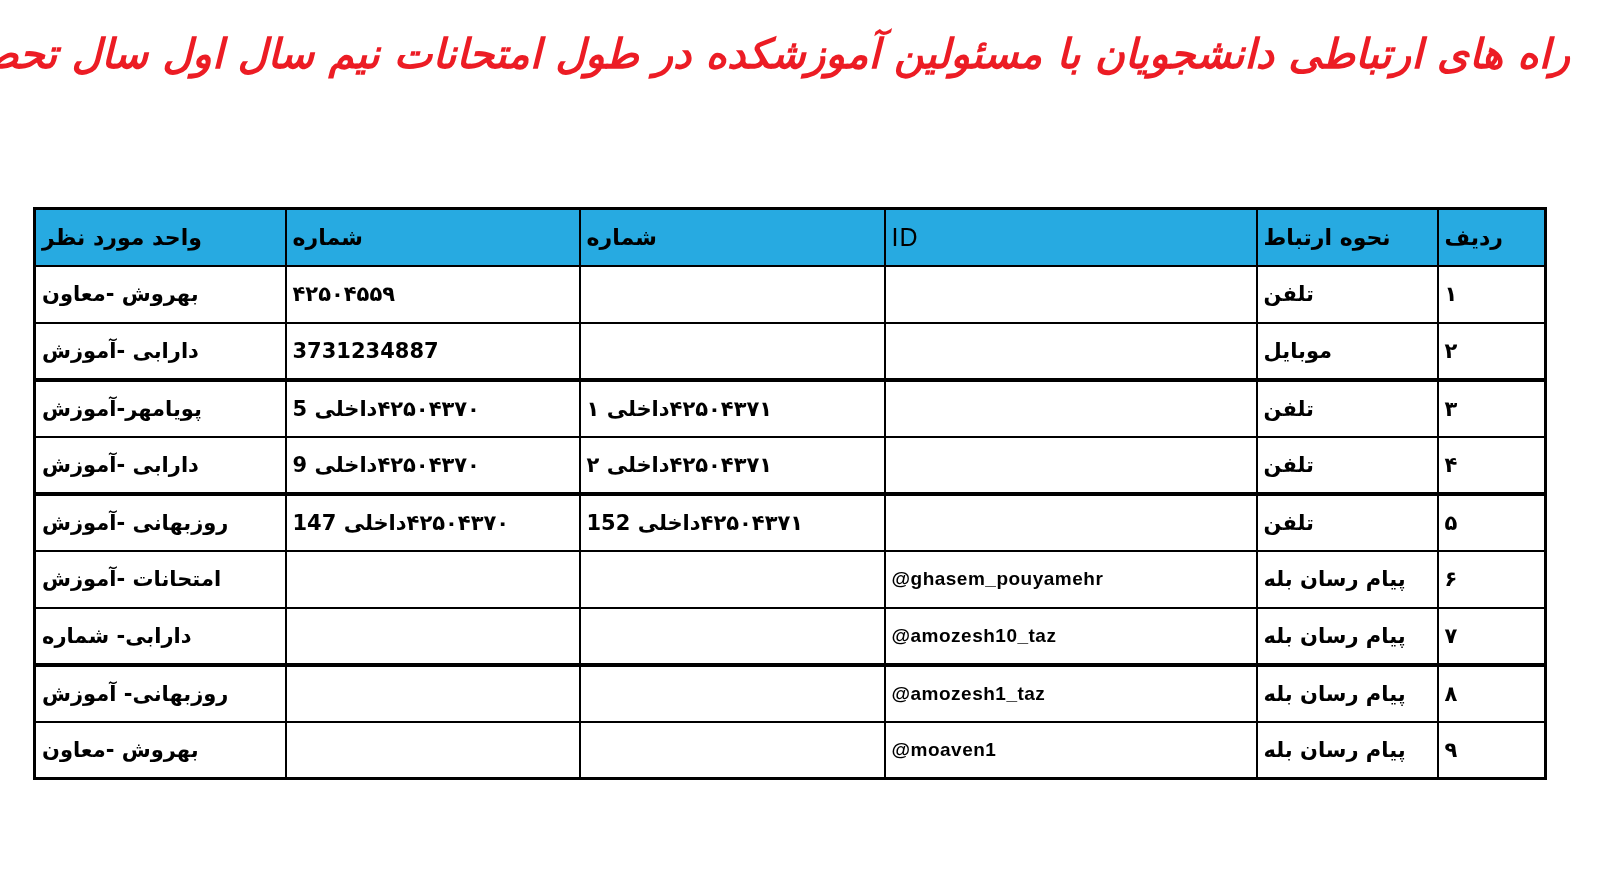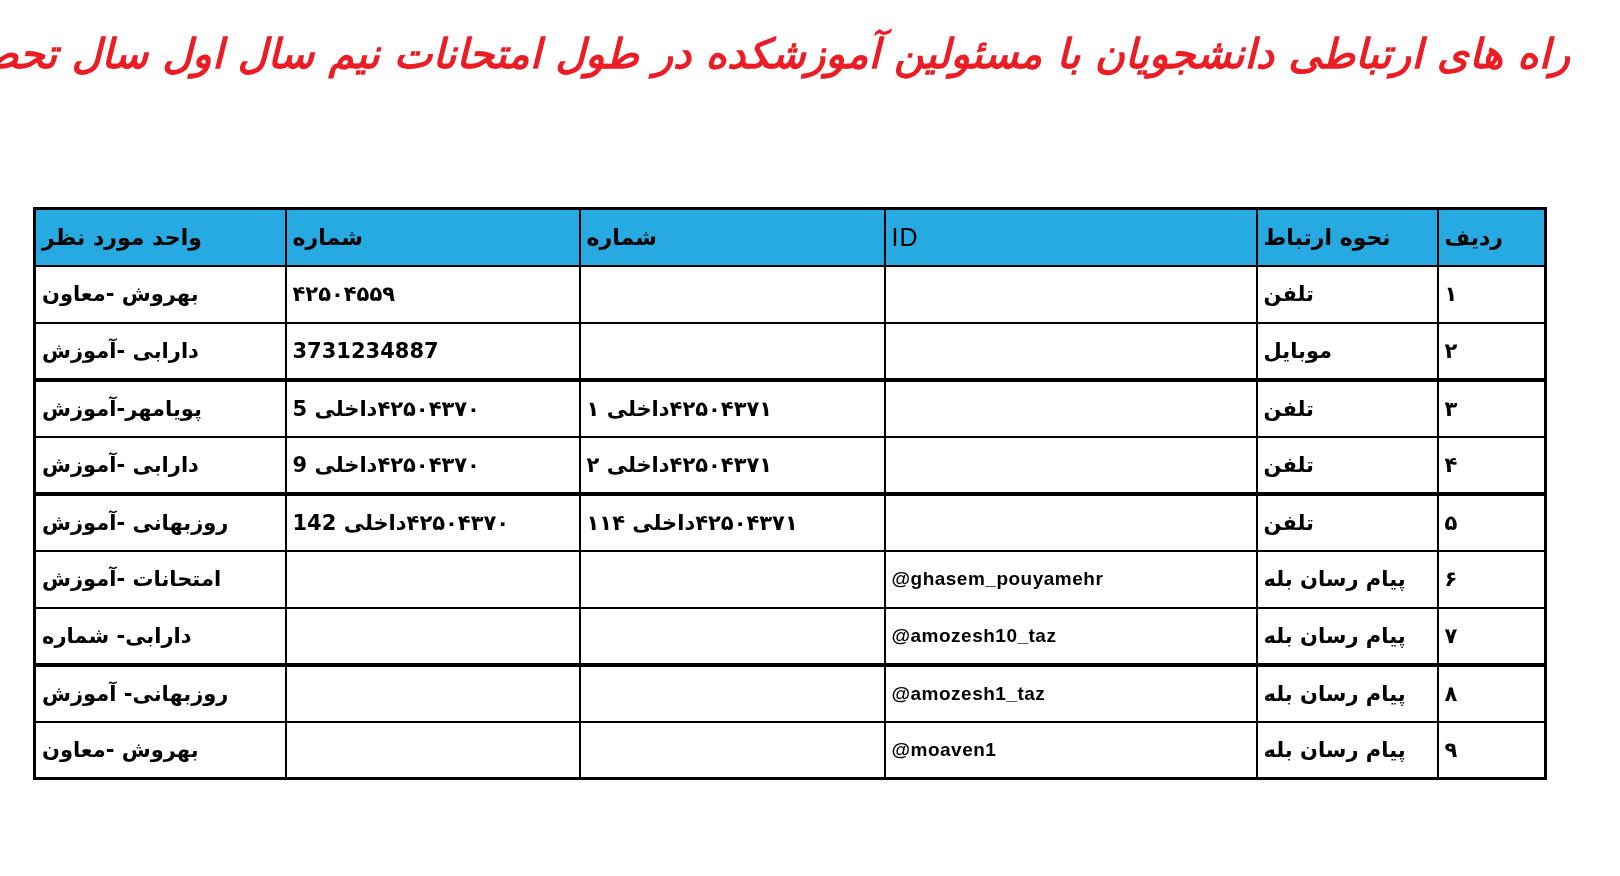--- a/index.html
+++ b/index.html
@@ -136,22 +136,22 @@
         <td>تلفن</td>
         <td class="latin"></td>
         <td>۴۲۵۰۴۳۷۱داخلی ۲</td>
         <td>۴۲۵۰۴۳۷۰داخلی 9</td>
         <td>دارابی -آموزش</td>
       </tr>
       <tr>
         <td>۵</td>
         <td>تلفن</td>
         <td class="latin"></td>
-        <td>۴۲۵۰۴۳۷۱داخلی ۱۱۴</td>
-        <td>۴۲۵۰۴۳۷۰داخلی 142</td>
+        <td>۴۲۵۰۴۳۷۱داخلی 152</td>
+        <td>۴۲۵۰۴۳۷۰داخلی 147</td>
         <td>روزبهانی -آموزش</td>
       </tr>
       <tr>
         <td>۶</td>
         <td>پیام رسان بله</td>
         <td class="latin">@ghasem_pouyamehr</td>
         <td></td>
         <td></td>
         <td>امتحانات -آموزش</td>
       </tr>

